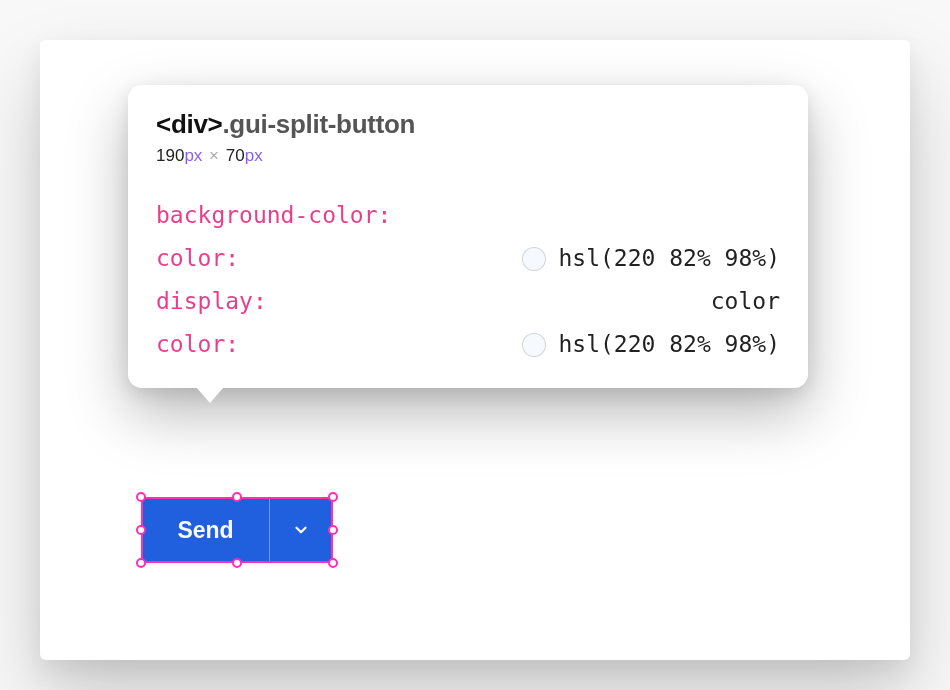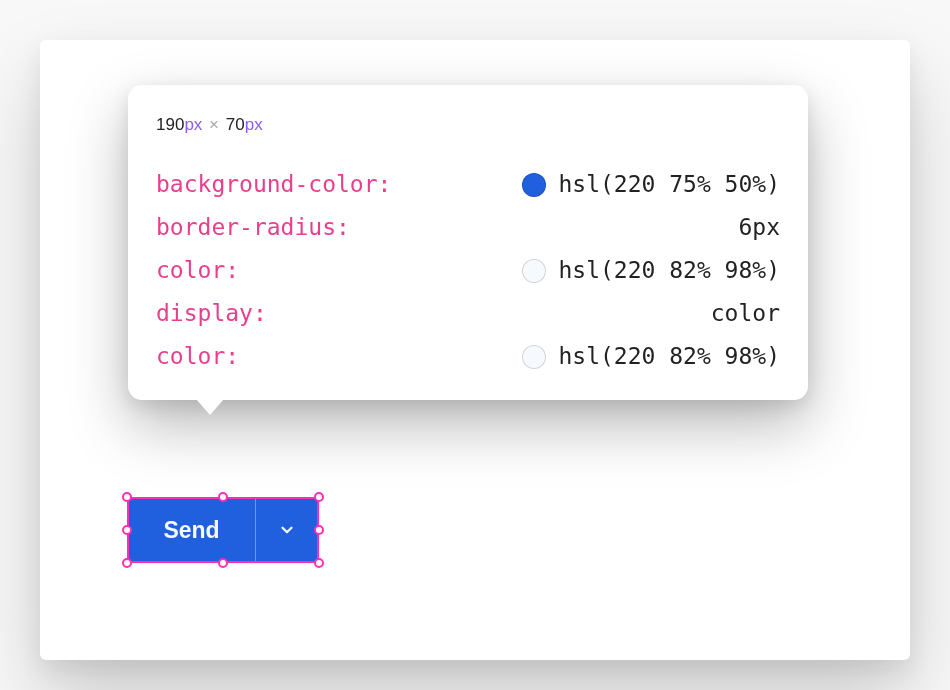--- a/index.html
+++ b/index.html
@@ -98,21 +98,21 @@
       width: 24px;
       height: 24px;
       border-radius: 50%;
       flex-shrink: 0;
       border: 1px solid rgba(0,0,0,0.15);
     }
 
     
     .split-button-wrap {
       position: absolute;
-      left: 128px;
+      left: 142px;
       top: 498px;
     }
     .split-button {
       display: flex;
       align-items: stretch;
       background: hsl(220 75% 50%);
       border-radius: 6px;
       overflow: visible;
       height: 64px;
       width: 190px;
@@ -167,39 +167,32 @@
     .h-bl { left: -6px; bottom: -6px; }
     .h-bm { left: calc(50% - 5px); bottom: -6px; }
     .h-br { right: -6px; bottom: -6px; }
   </style>
 </head>
 <body>
 
 <div class="shadow-box"></div>
 
 <div class="tooltip">
+  <div class="tooltip-header">
+    <span>&lt;div&gt;</span><span class="dim">.gui-split-button</span>
+  </div>
   <div class="tooltip-dims">
     <span>190</span><span class="unit">px</span>
     <span class="sep">×</span>
     <span>70</span><span class="unit">px</span>
   </div>
 
   <div class="props">
     <div class="prop-row">
       <span class="prop-name">background-color:</span>
-      <span class="prop-value">
-        <span class="swatch" style="background:hsl(220 75% 50%)"></span>
-        <span>hsl(220 75% 50%)</span>
-      </span>
-    </div>
-    <div class="prop-row">
-      <span class="prop-name">border-radius:</span>
-      <span class="prop-value">
-        <span>6px</span>
-      </span>
     </div>
     <div class="prop-row">
       <span class="prop-name">color:</span>
       <span class="prop-value">
         <span class="swatch" style="background:hsl(220 82% 98%)"></span>
         <span>hsl(220 82% 98%)</span>
       </span>
     </div>
     <div class="prop-row">
       <span class="prop-name">display:</span>

